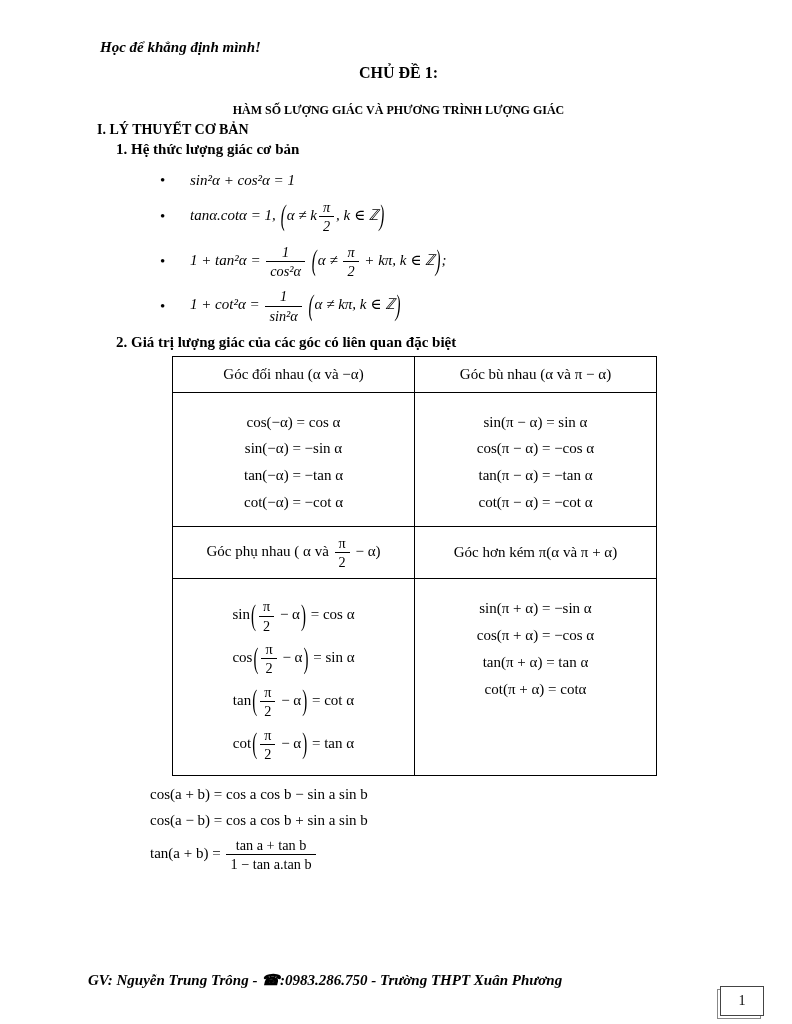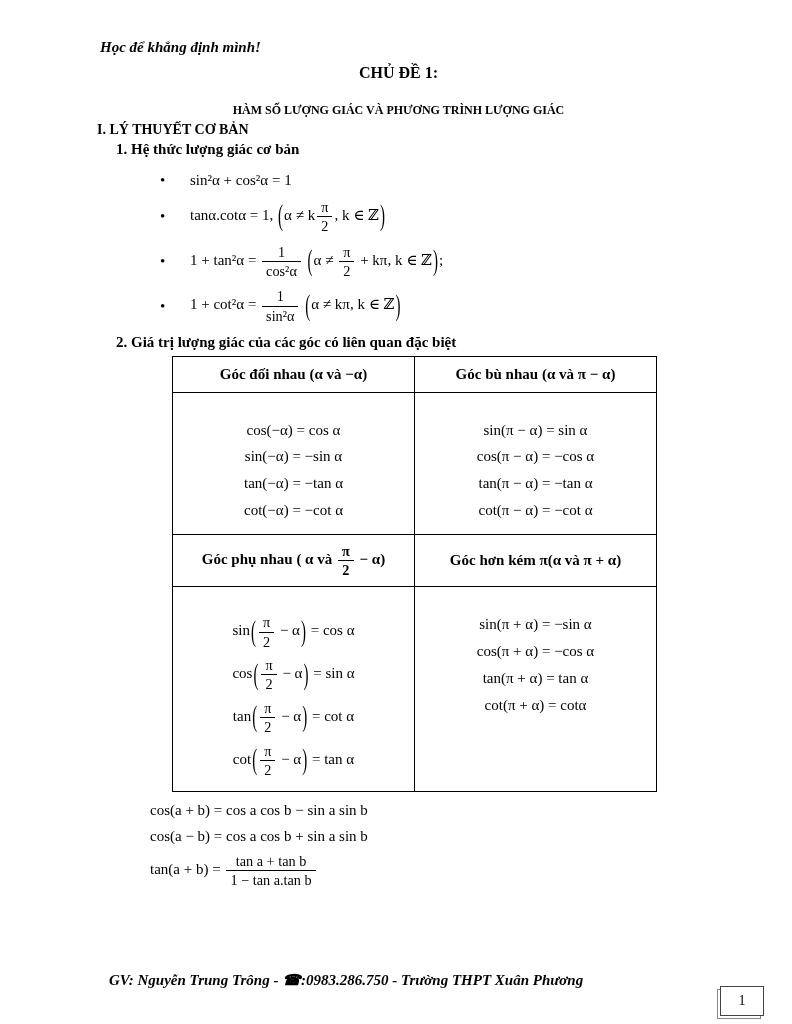--- a/index.html
+++ b/index.html
@@ -17,41 +17,41 @@
   .section{font-weight:bold;font-size:14px;margin-top:3px;margin-left:-3px;}
   .subhead{font-weight:bold;font-size:15px;}
   .s1{margin:2px 0 12px 16px;}
   .s2{margin:8px 0 0 16px;}
   .s3{margin:10px 0 0 33px;}
   .s3a{margin:2px 0 4px 33px;}
 
   .bullets{margin-left:60px;}
   .brow{display:flex;align-items:center;margin:9px 0;}
   .bul{width:30px;flex:0 0 30px;font-size:15px;}
-  .formula{white-space:nowrap;}
+  .formula{white-space:nowrap;font-style:italic;}
 
   
   .frac{display:inline-flex;flex-direction:column;vertical-align:middle;text-align:center;margin:0 2px;}
   .frac .num{display:block;padding:0 4px 1px 4px;border-bottom:1px solid #000;line-height:1.15;font-size:0.95em;}
   .frac .den{display:block;padding:1px 4px 0 4px;line-height:1.15;font-size:0.95em;}
   .bp{display:inline-block;transform:scaleY(1.9);vertical-align:middle;font-weight:400;margin:0 1px;}
 
   table.tg{border-collapse:collapse;margin:4px 0 0 72px;width:485px;table-layout:fixed;}
   table.tg th,table.tg td{border:1px solid #000;text-align:center;vertical-align:top;}
-  table.tg th{font-weight:bold;vertical-align:middle;padding:8px 4px;margin-left:44px;}
-  table.tg td{padding:20px 2px 6px 2px;}
+  table.tg th{font-weight:normal;vertical-align:middle;padding:8px 4px;margin-left:44px;}
+  table.tg td{padding:12px 2px 6px 2px;}
   .tg .fline{margin:8px 0;white-space:nowrap;}
   .tg td.tall .fline{margin:7px 0;}
 
   .addcols{display:flex;margin:2px 0 15px 50px;}
   .addcols .col{width:275px;}
   .addcols .col + .col{margin-left:-12px;}
   .addcols .fline{margin:7px 0;white-space:nowrap;}
 
-  .footer{position:absolute;left:109px;bottom:34px;font-weight:bold;font-style:italic;font-size:15px;}
+  .footer{position:absolute;left:88px;bottom:34px;font-weight:bold;font-style:italic;font-size:15px;}
   .pagenum-box{
     position:absolute;right:28px;bottom:8px;width:44px;height:30px;
     border:1px solid #444;background:#fff;
     box-shadow:-3px 3px 0 -1px #fff,-3px 3px 0 0 #888;
     display:flex;align-items:center;justify-content:center;font-size:14px;
   }
 </style>
 </head>
 <body>
 

